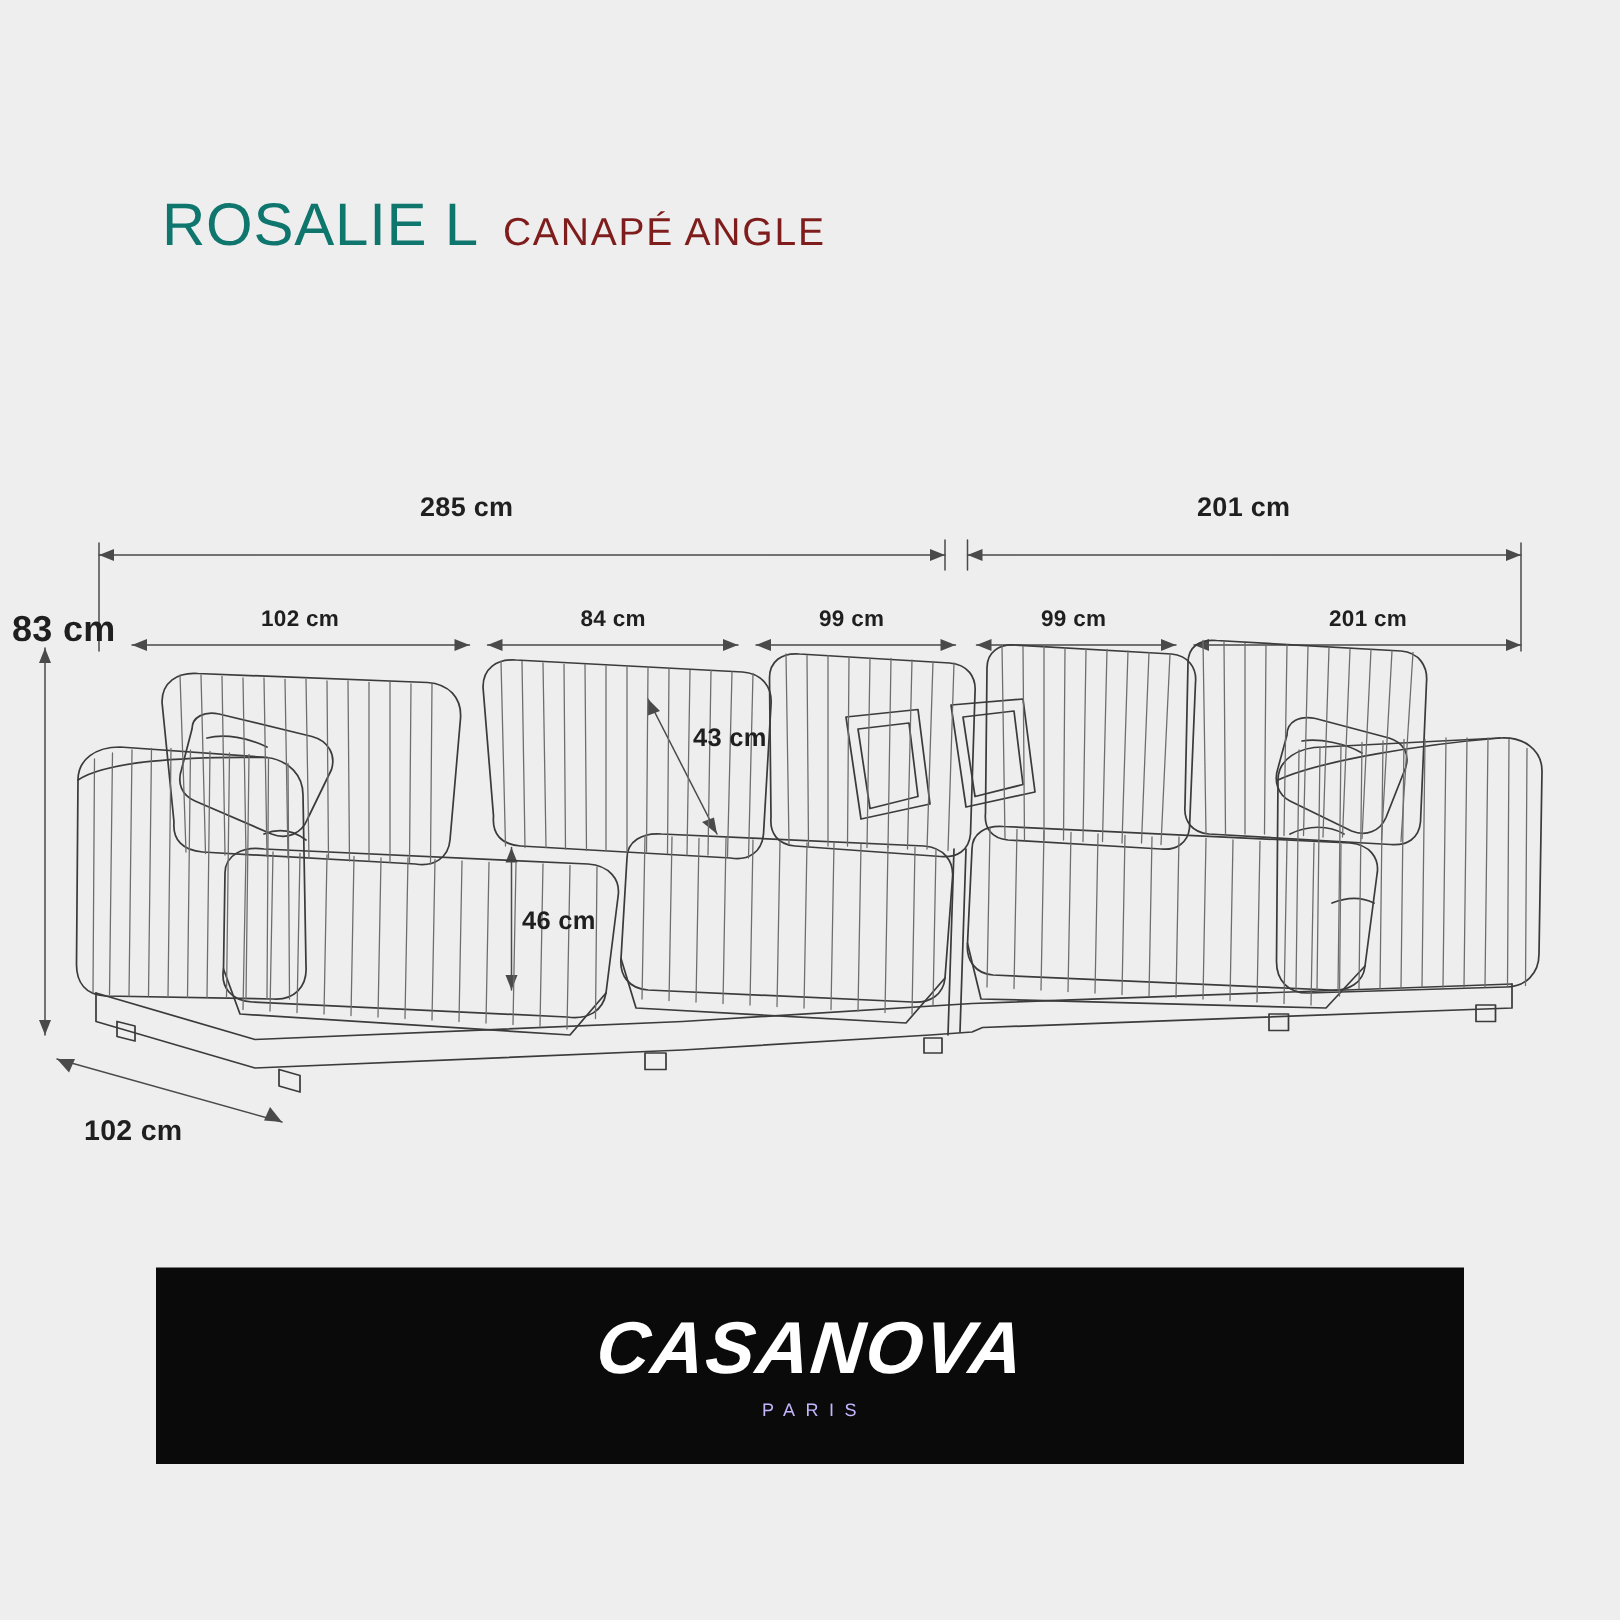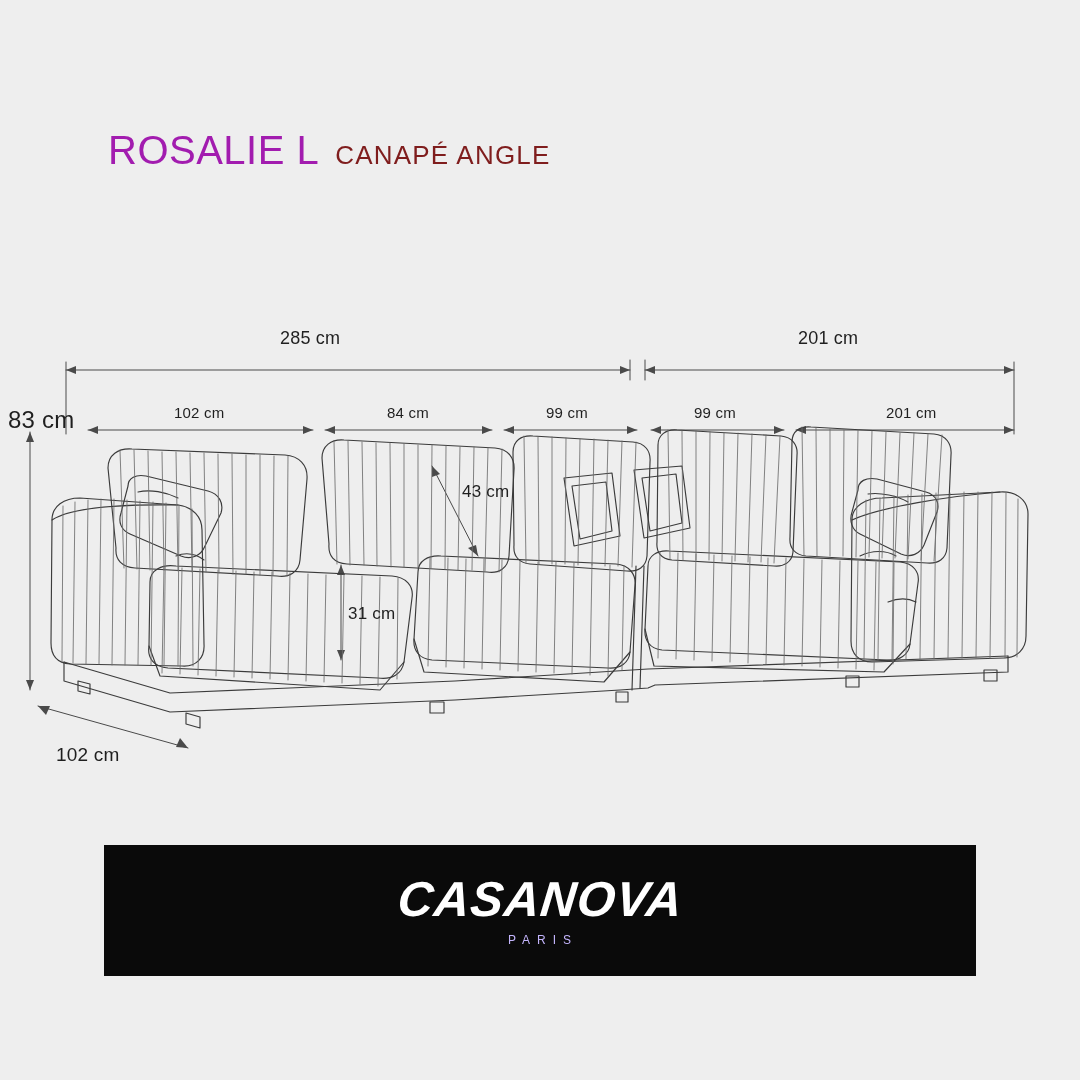--- a/index.html
+++ b/index.html
@@ -27,21 +27,21 @@
     top: 128px;
     display: flex;
     align-items: baseline;
     gap: 16px;
     white-space: nowrap;
   }
   .title-main {
     font-size: 40px;
     font-weight: 400;
     letter-spacing: 0.5px;
-    color: #a21caf;
+    color: #0f766e;
   }
   .title-sub {
     font-size: 26px;
     font-weight: 400;
     letter-spacing: 1.2px;
     color: #7f1d1d;
   }
 
   
   .drawing {
@@ -55,20 +55,21 @@
     display: block;
   }
 
   
   .dim {
     position: absolute;
     font-size: 17px;
     color: #1f1f1f;
     white-space: nowrap;
     letter-spacing: 0.2px;
+    font-weight: bold;
   }
   .dim.small {
     font-size: 15px;
   }
   .dim.big {
     font-size: 18px;
   }
 
   
   .logo-band {
@@ -372,21 +373,21 @@
   <div class="dim big" style="left:798px; top:328px;">201 cm</div>
 
   <div class="dim small" style="left:174px; top:404px;">102 cm</div>
   <div class="dim small" style="left:387px; top:404px;">84 cm</div>
   <div class="dim small" style="left:546px; top:404px;">99 cm</div>
   <div class="dim small" style="left:694px; top:404px;">99 cm</div>
   <div class="dim small" style="left:886px; top:404px;">201 cm</div>
 
   <div class="dim" style="left:8px; top:406px; font-size:24px;">83 cm</div>
   <div class="dim" style="left:462px; top:482px;">43 cm</div>
-  <div class="dim" style="left:348px; top:604px;">31 cm</div>
+  <div class="dim" style="left:348px; top:604px;">46 cm</div>
   <div class="dim" style="left:56px; top:744px; font-size:19px;">102 cm</div>
 
   <div class="logo-band">
     <div class="logo-word">CASANOVA</div>
     <div class="logo-sub">PARIS</div>
   </div>
 
 </div>
 
 </body></html>

